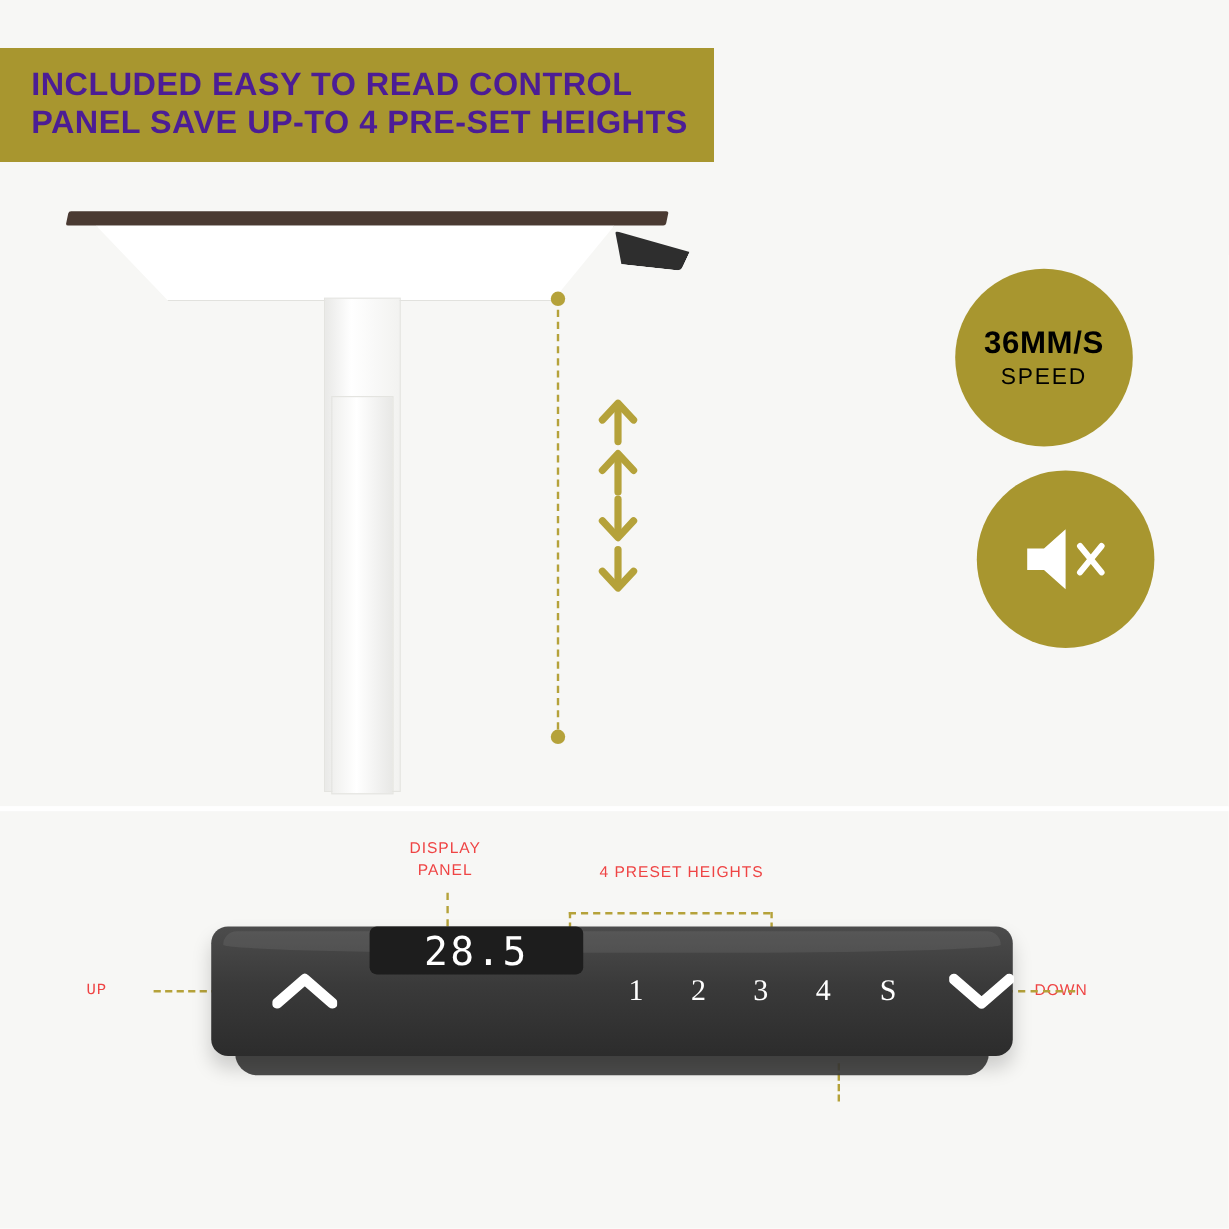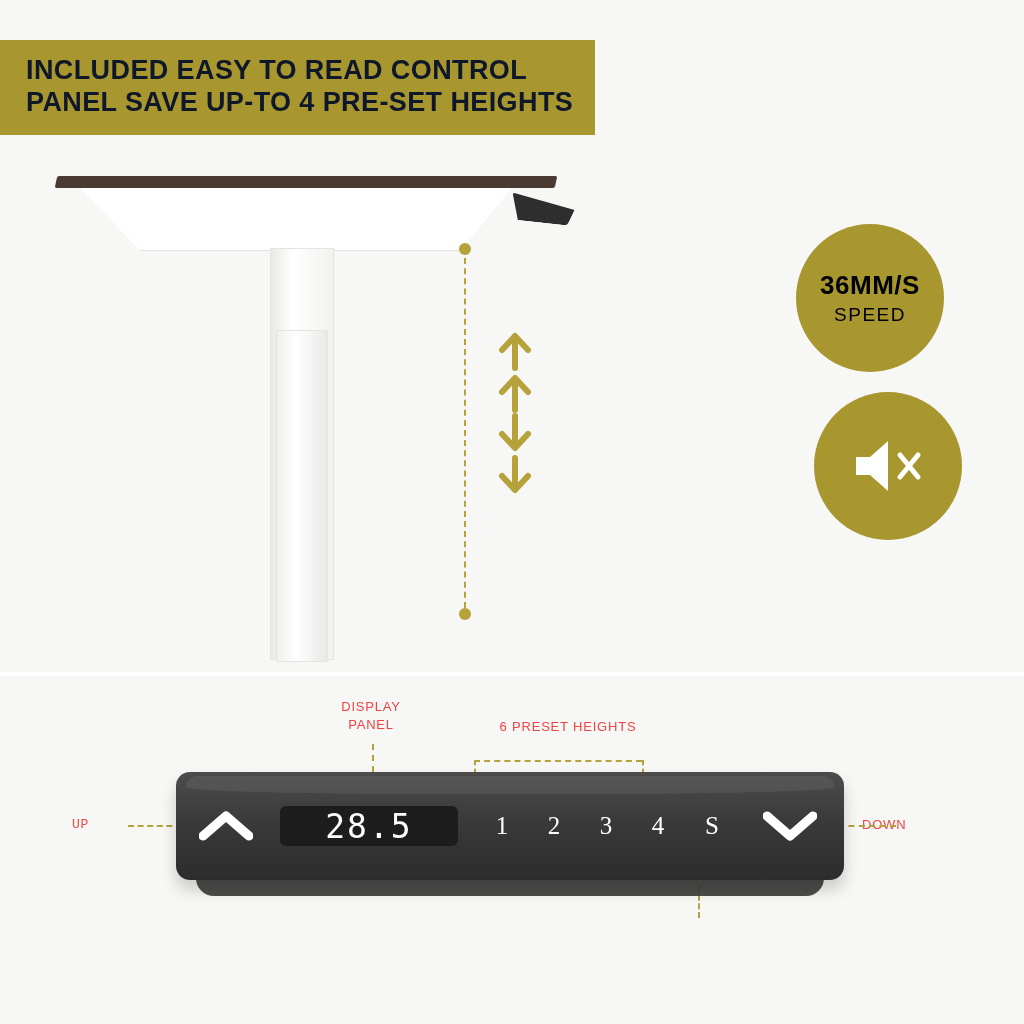--- a/index.html
+++ b/index.html
@@ -27,21 +27,21 @@
 
   .headline-box {
     position: absolute;
     left: 0;
     top: 40px;
     background: #a8962f;
     padding: 14px 22px 16px 26px;
     max-width: 680px;
   }
   .headline-box .line {
-    color: #0f172a;
+    color: #4c1d95;
     font-size: 27px;
     font-weight: bold;
     letter-spacing: 0.4px;
     line-height: 1.20;
     white-space: nowrap;
   }
 
   
   .desk-top {
     position: absolute;
@@ -206,21 +206,21 @@
     background: rgba(255,255,255,0.07);
   }
 
   .ctl-row {
     position: absolute;
     left: 176px;
     top: 96px;
     width: 668px;
     height: 108px;
     display: flex;
-    align-items: center;
+    padding-left: 28px;
   }
   .ctl-btn {
     color: #ffffff;
     display: flex;
     align-items: center;
     justify-content: center;
   }
   .ctl-up { width: 100px; }
   .ctl-down { width: 100px; }
   .display {
@@ -394,21 +394,21 @@
 </div>
 
 <div class="panel-divider"></div>
 
 <div class="bottom-panel">
 
   <div class="anno anno-display">
     <div>DISPLAY</div>
     <div>PANEL</div>
   </div>
-  <div class="anno anno-presets">6 PRESET HEIGHTS</div>
+  <div class="anno anno-presets">4 PRESET HEIGHTS</div>
   <div class="anno anno-up">UP</div>
   <div class="anno anno-down">DOWN</div>
 
   <div class="lead lead-display-v"></div>
   <div class="lead lead-presets-h"></div>
   <div class="lead lead-presets-l"></div>
   <div class="lead lead-presets-r"></div>
   <div class="lead lead-up"></div>
   <div class="lead lead-down"></div>
   <div class="lead lead-mem"></div>

